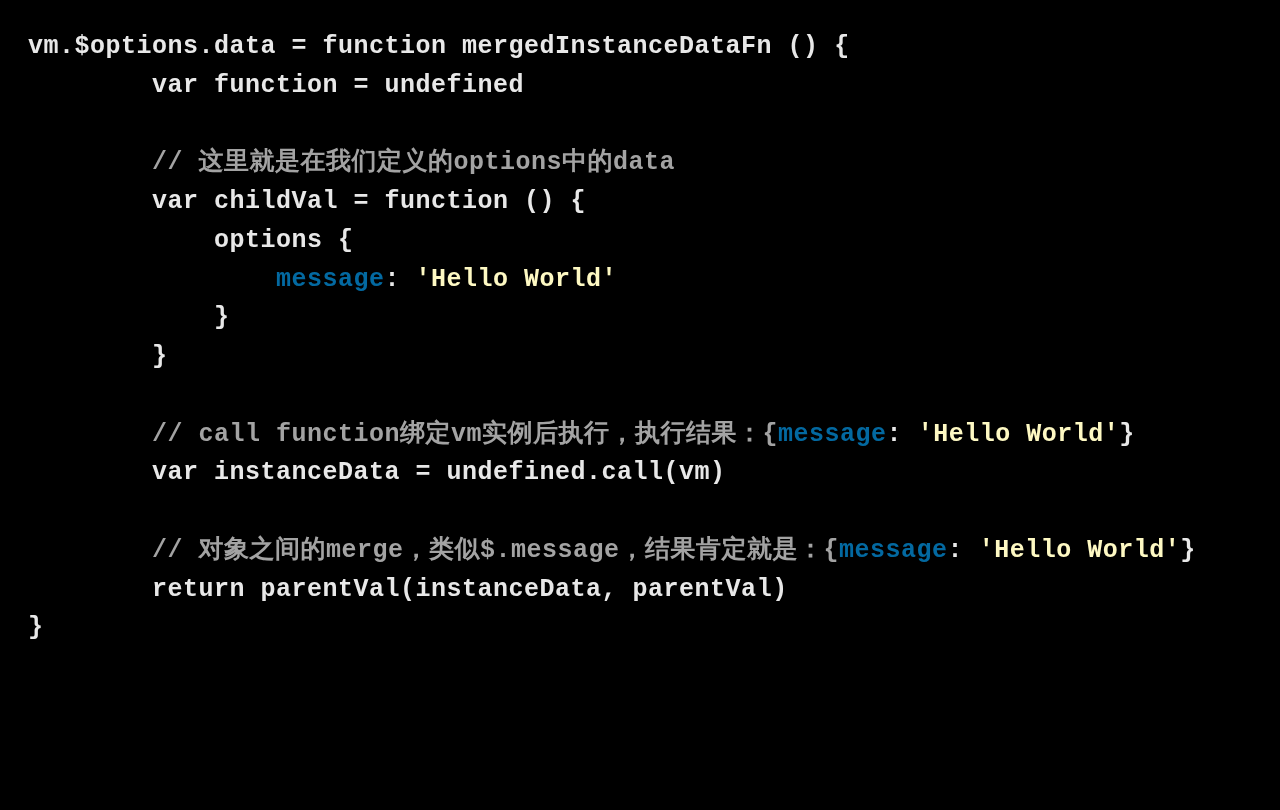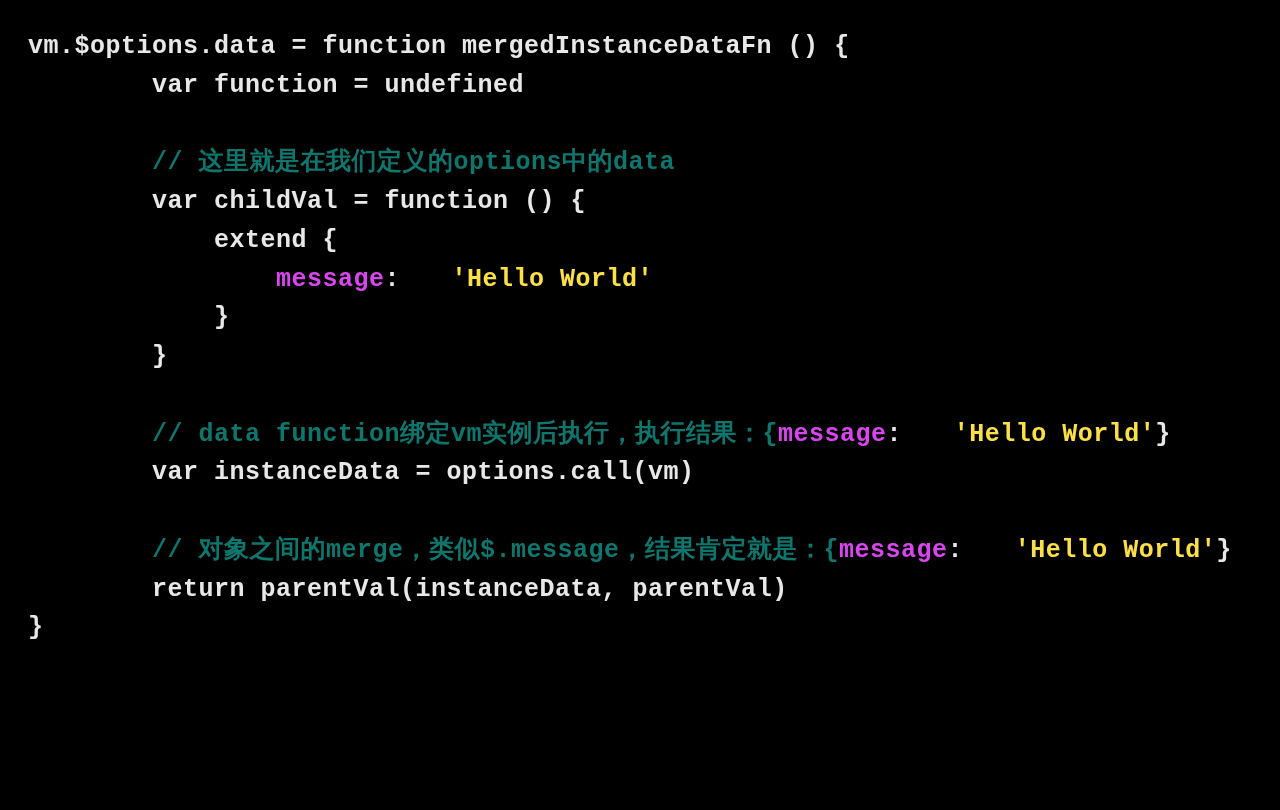--- a/index.html
+++ b/index.html
@@ -15,35 +15,35 @@
     padding: 28px 28px;
     font-family: "Courier New", Courier, monospace;
     font-size: 25px;
     line-height: 1.55;
     color: #e8e8e8;
     white-space: pre-wrap;
     word-wrap: break-word;
     font-weight: bold;
     letter-spacing: 0.5px;
   }
-  .str { color: #fde047; margin-left: 36px; }
-  .prop { color: #d946ef; }
-  .comment { color: #0f766e; }
+  .str { color: #fef9c3; }
+  .prop { color: #0369a1; }
+  .comment { color: #a3a3a3; }
 </style>
 </head>
 <body>
 
 <pre><span>vm.$options.data = function mergedInstanceDataFn () {</span>
 <span>        var function = undefined</span>
 <span></span>
 <span class="comment">        // 这里就是在我们定义的options中的data</span>
 <span>        var childVal = function () {</span>
-<span>            extend {</span>
+<span>            options {</span>
 <span>                </span><span class="prop">message</span><span>: </span><span class="str">'Hello World'</span>
 <span>            }</span>
 <span>        }</span>
 <span></span>
-<span class="comment">        // data function绑定vm实例后执行，执行结果：{</span><span class="prop">message</span><span>: </span><span class="str">'Hello World'</span><span>}</span>
-<span>        var instanceData = options.call(vm)</span>
+<span class="comment">        // call function绑定vm实例后执行，执行结果：{</span><span class="prop">message</span><span>: </span><span class="str">'Hello World'</span><span>}</span>
+<span>        var instanceData = undefined.call(vm)</span>
 <span></span>
 <span class="comment">        // 对象之间的merge，类似$.message，结果肯定就是：{</span><span class="prop">message</span><span>: </span><span class="str">'Hello World'</span><span>}</span>
 <span>        return parentVal(instanceData, parentVal)</span>
 <span>}</span></pre>
 
 </body></html>

